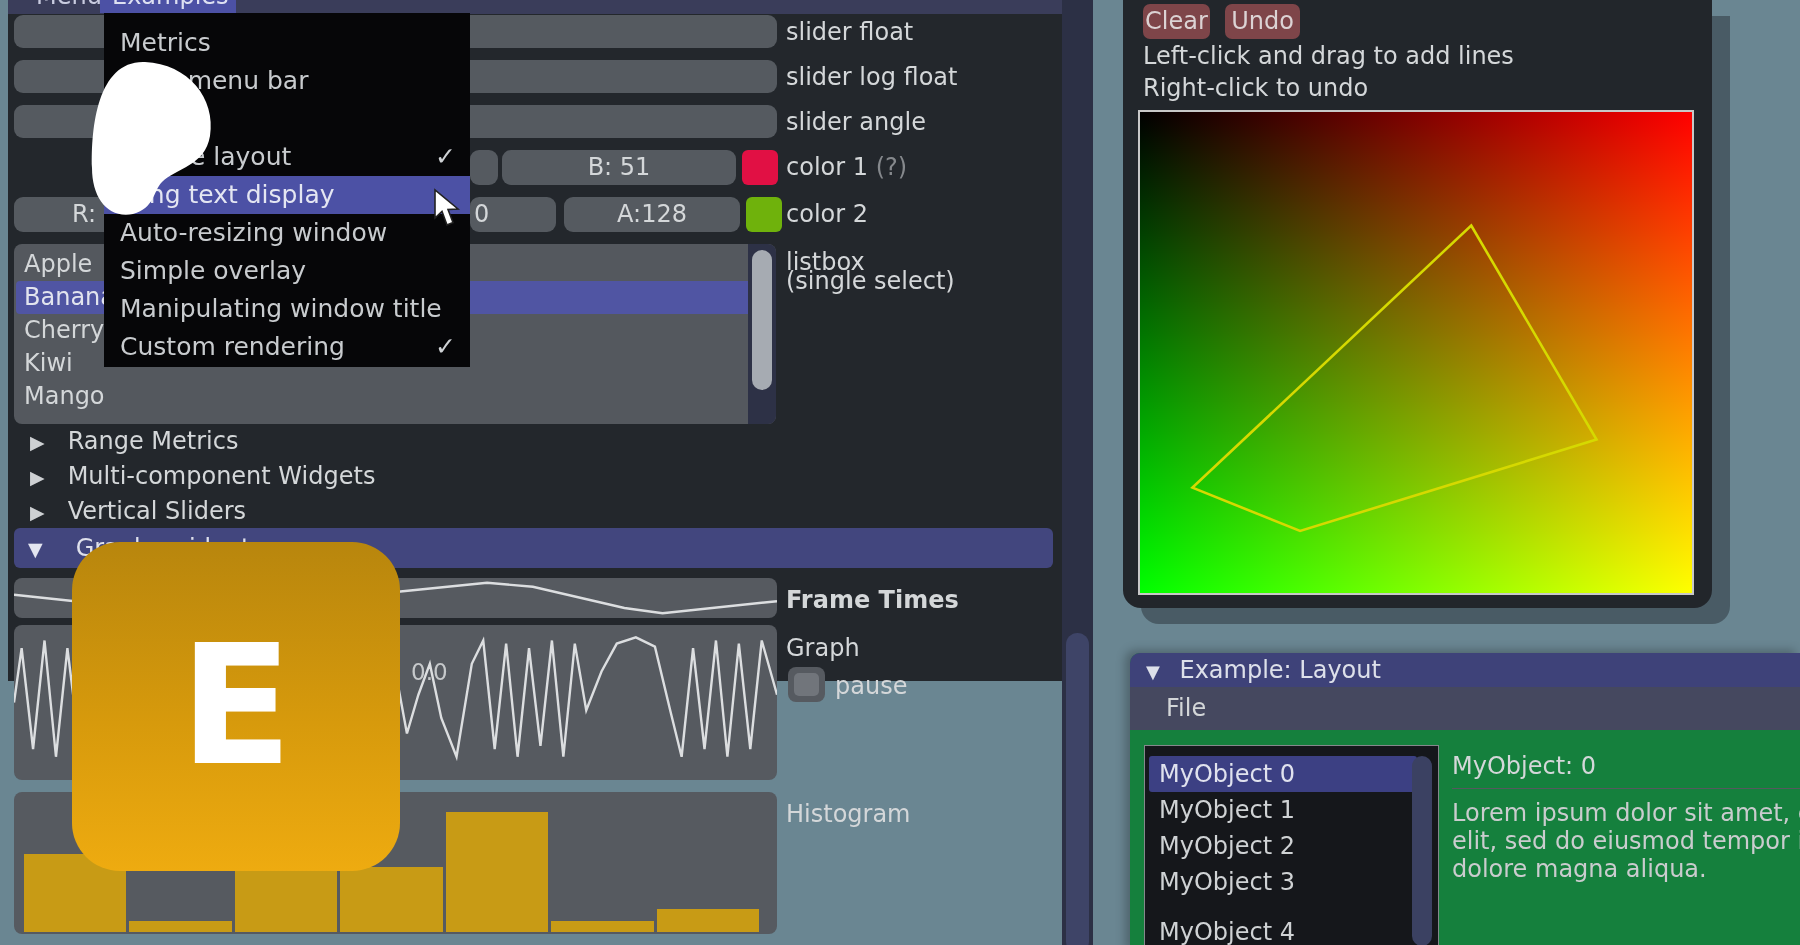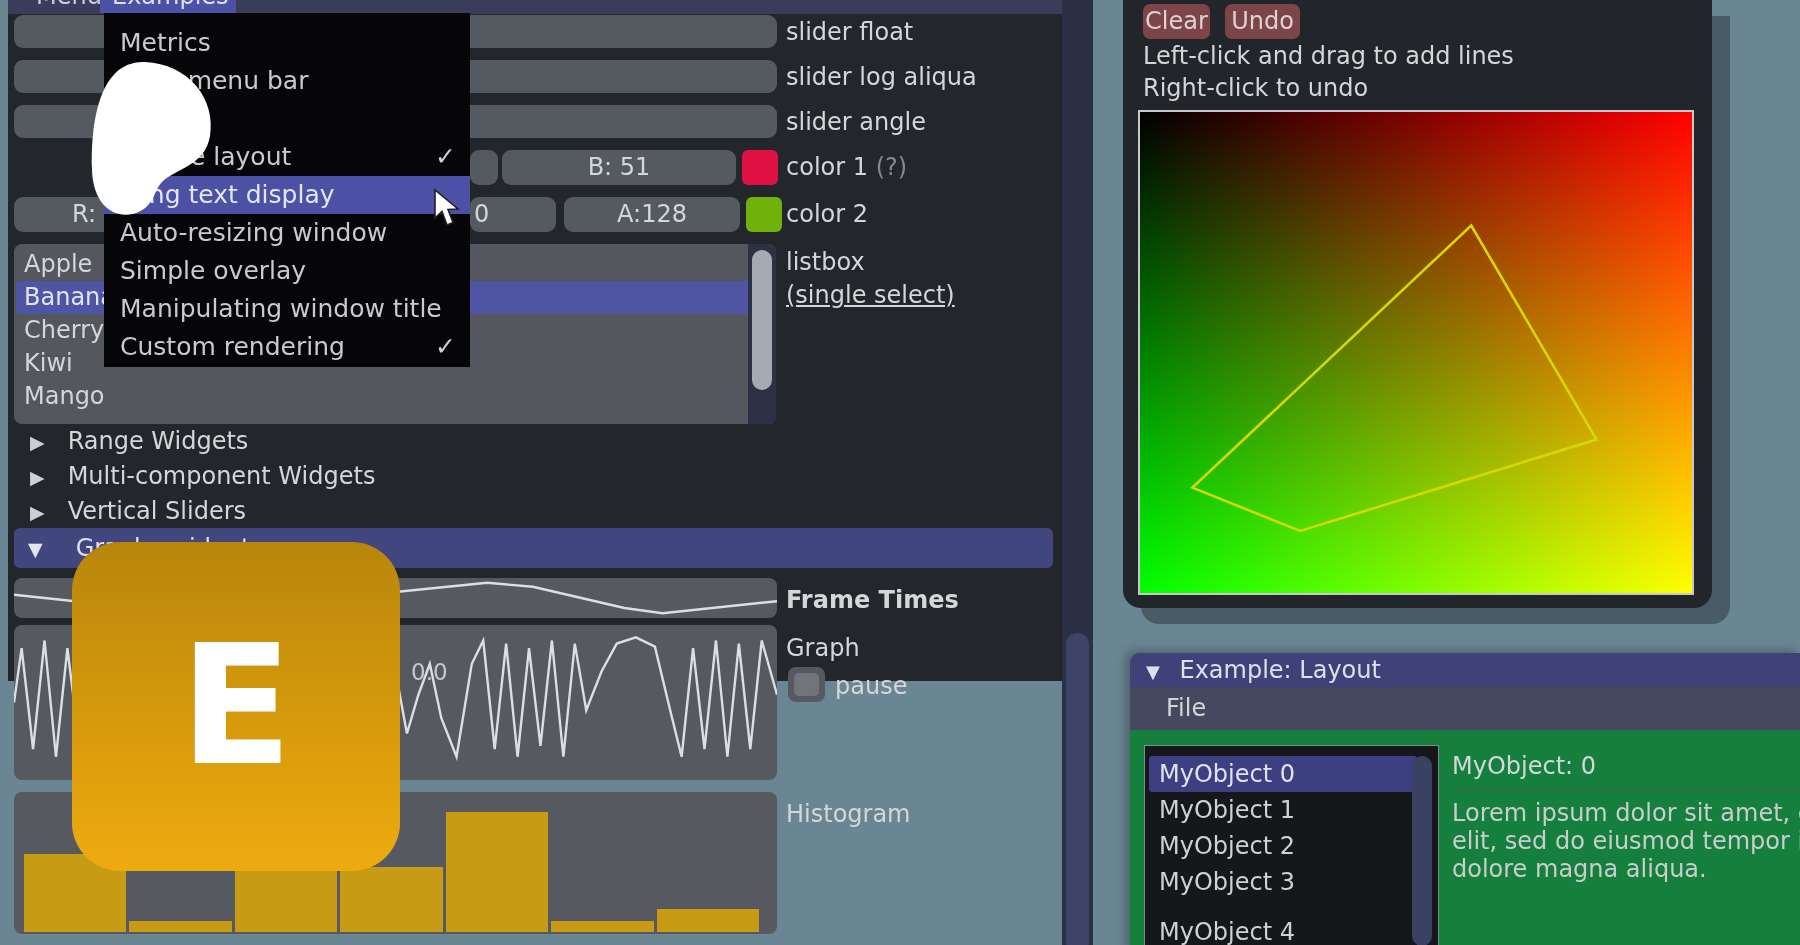--- a/index.html
+++ b/index.html
@@ -96,21 +96,21 @@
 
     <div class="menubar">
       <div class="mitem" style="left:16px;">Menu</div>
       <div class="mitem active" style="left:92px;width:112px;text-align:center;">Examples</div>
     </div>
 
     <div class="abs widgetbar" style="left:6px;top:15px;width:763px;height:33px;"></div>
     <div class="abs rowlabel" style="left:778px;top:18px;">slider float</div>
 
     <div class="abs widgetbar" style="left:6px;top:60px;width:763px;height:33px;"></div>
-    <div class="abs rowlabel" style="left:778px;top:63px;">slider log aliqua</div>
+    <div class="abs rowlabel" style="left:778px;top:63px;">slider log float</div>
 
     <div class="abs widgetbar" style="left:6px;top:105px;width:763px;height:33px;"></div>
     <div class="abs rowlabel" style="left:778px;top:108px;">slider angle</div>
 
     <div class="abs widgetbar" style="left:462px;top:150px;width:28px;height:35px;"></div>
     <div class="abs widgetbar fieldtxt" style="left:494px;top:150px;width:234px;height:35px;">B: 51</div>
     <div class="abs swatch" style="left: 734px; top: 150px; background-color: rgb(225, 16, 68);"></div>
     <div class="abs rowlabel" style="left:778px;top:153px;">
       <span>color 1</span>
       <span class="hint">(?)</span>
@@ -130,25 +130,25 @@
       <div class="lrow" style="top:4px;">Apple</div>
       <div class="lrow sel" style="top:37px;">Banana</div>
       <div class="lrow" style="top:70px;">Cherry</div>
       <div class="lrow" style="top:103px;">Kiwi</div>
       <div class="lrow" style="top:136px;">Mango</div>
       <div class="lb-track">
           <div class="lb-thumb"></div>
         </div>
     </div>
     <div class="abs rowlabel" style="left:778px;top:248px;">listbox</div>
-    <div class="abs rowlabel" style="left:778px;top:281px;text-decoration:underline;">(single select)</div>
+    <div class="abs rowlabel" style="left:778px;top:267px;">(single select)</div>
 
     <div class="abs tree" style="left:22px;top:424px;">
       <span class="tri">▶</span>
-      <span>Range Widgets</span></div>
+      <span>Range Metrics</span></div>
     <div class="abs tree" style="left:22px;top:459px;">
       <span class="tri">▶</span>
       <span>Multi-component Widgets</span></div>
     <div class="abs tree" style="left:22px;top:494px;">
       <span class="tri">▶</span>
       <span>Vertical Sliders</span></div>
 
     <div class="abs cheader" style="left:6px;top:528px;width:1039px;">
       <span class="tri">▼</span>
       <span>Graphs widgets</span>

